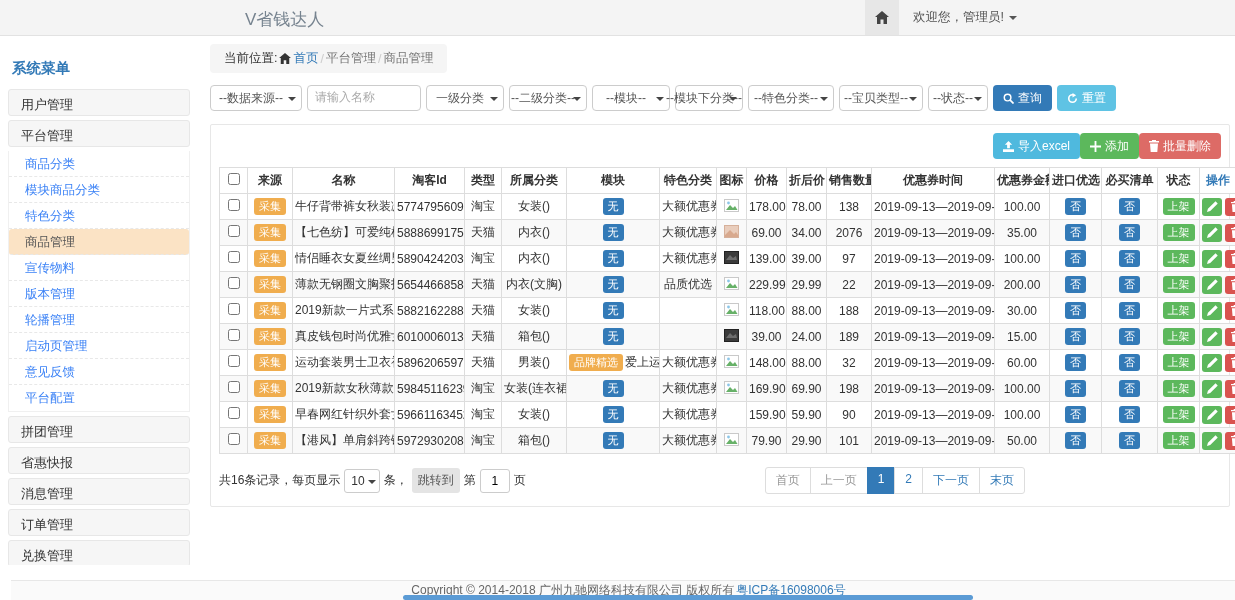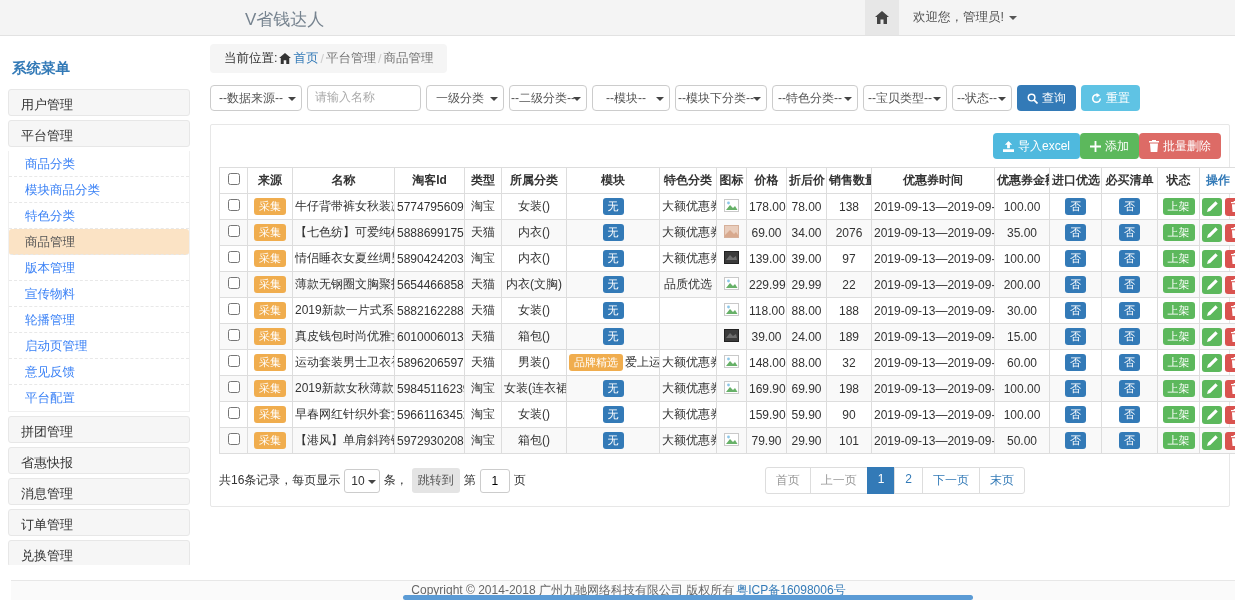--- a/index.html
+++ b/index.html
@@ -108,22 +108,22 @@
 <aside class="sidebar">
   <div class="sidebar-title">系统菜单</div>
   <nav id="sidebar-nav">
       <div class="side-top">用户管理</div>
       <div class="side-top">平台管理</div>
       <div class="side-sub-box">
         <div class="side-sub">商品分类</div>
         <div class="side-sub">模块商品分类</div>
         <div class="side-sub">特色分类</div>
         <div class="side-sub active">商品管理</div>
+        <div class="side-sub">宣传物料</div>
         <div class="side-sub">版本管理</div>
-        <div class="side-sub">宣传物料</div>
         <div class="side-sub">轮播管理</div>
         <div class="side-sub">启动页管理</div>
         <div class="side-sub">意见反馈</div>
         <div class="side-sub">平台配置</div>
       </div>
       <div class="side-top">拼团管理</div>
       <div class="side-top">省惠快报</div>
       <div class="side-top">消息管理</div>
       <div class="side-top">订单管理</div>
       <div class="side-top">兑换管理</div>
@@ -156,21 +156,21 @@
         <span class="caret-down"></span>
       </div>
       <div class="sel" style="width: 78px;">
         <span>--二级分类--</span>
         <span class="caret-down"></span>
       </div>
       <div class="sel" style="width: 78px;">
         <span>--模块--</span>
         <span class="caret-down"></span>
       </div>
-      <div class="sel" style="width: 92px;">
+      <div class="sel" style="width: 68px;">
         <span>--模块下分类--</span>
         <span class="caret-down"></span>
       </div>
       <div class="sel" style="width: 86px;">
         <span>--特色分类--</span>
         <span class="caret-down"></span>
       </div>
       <div class="sel" style="width: 84px;">
         <span>--宝贝类型--</span>
         <span class="caret-down"></span>

